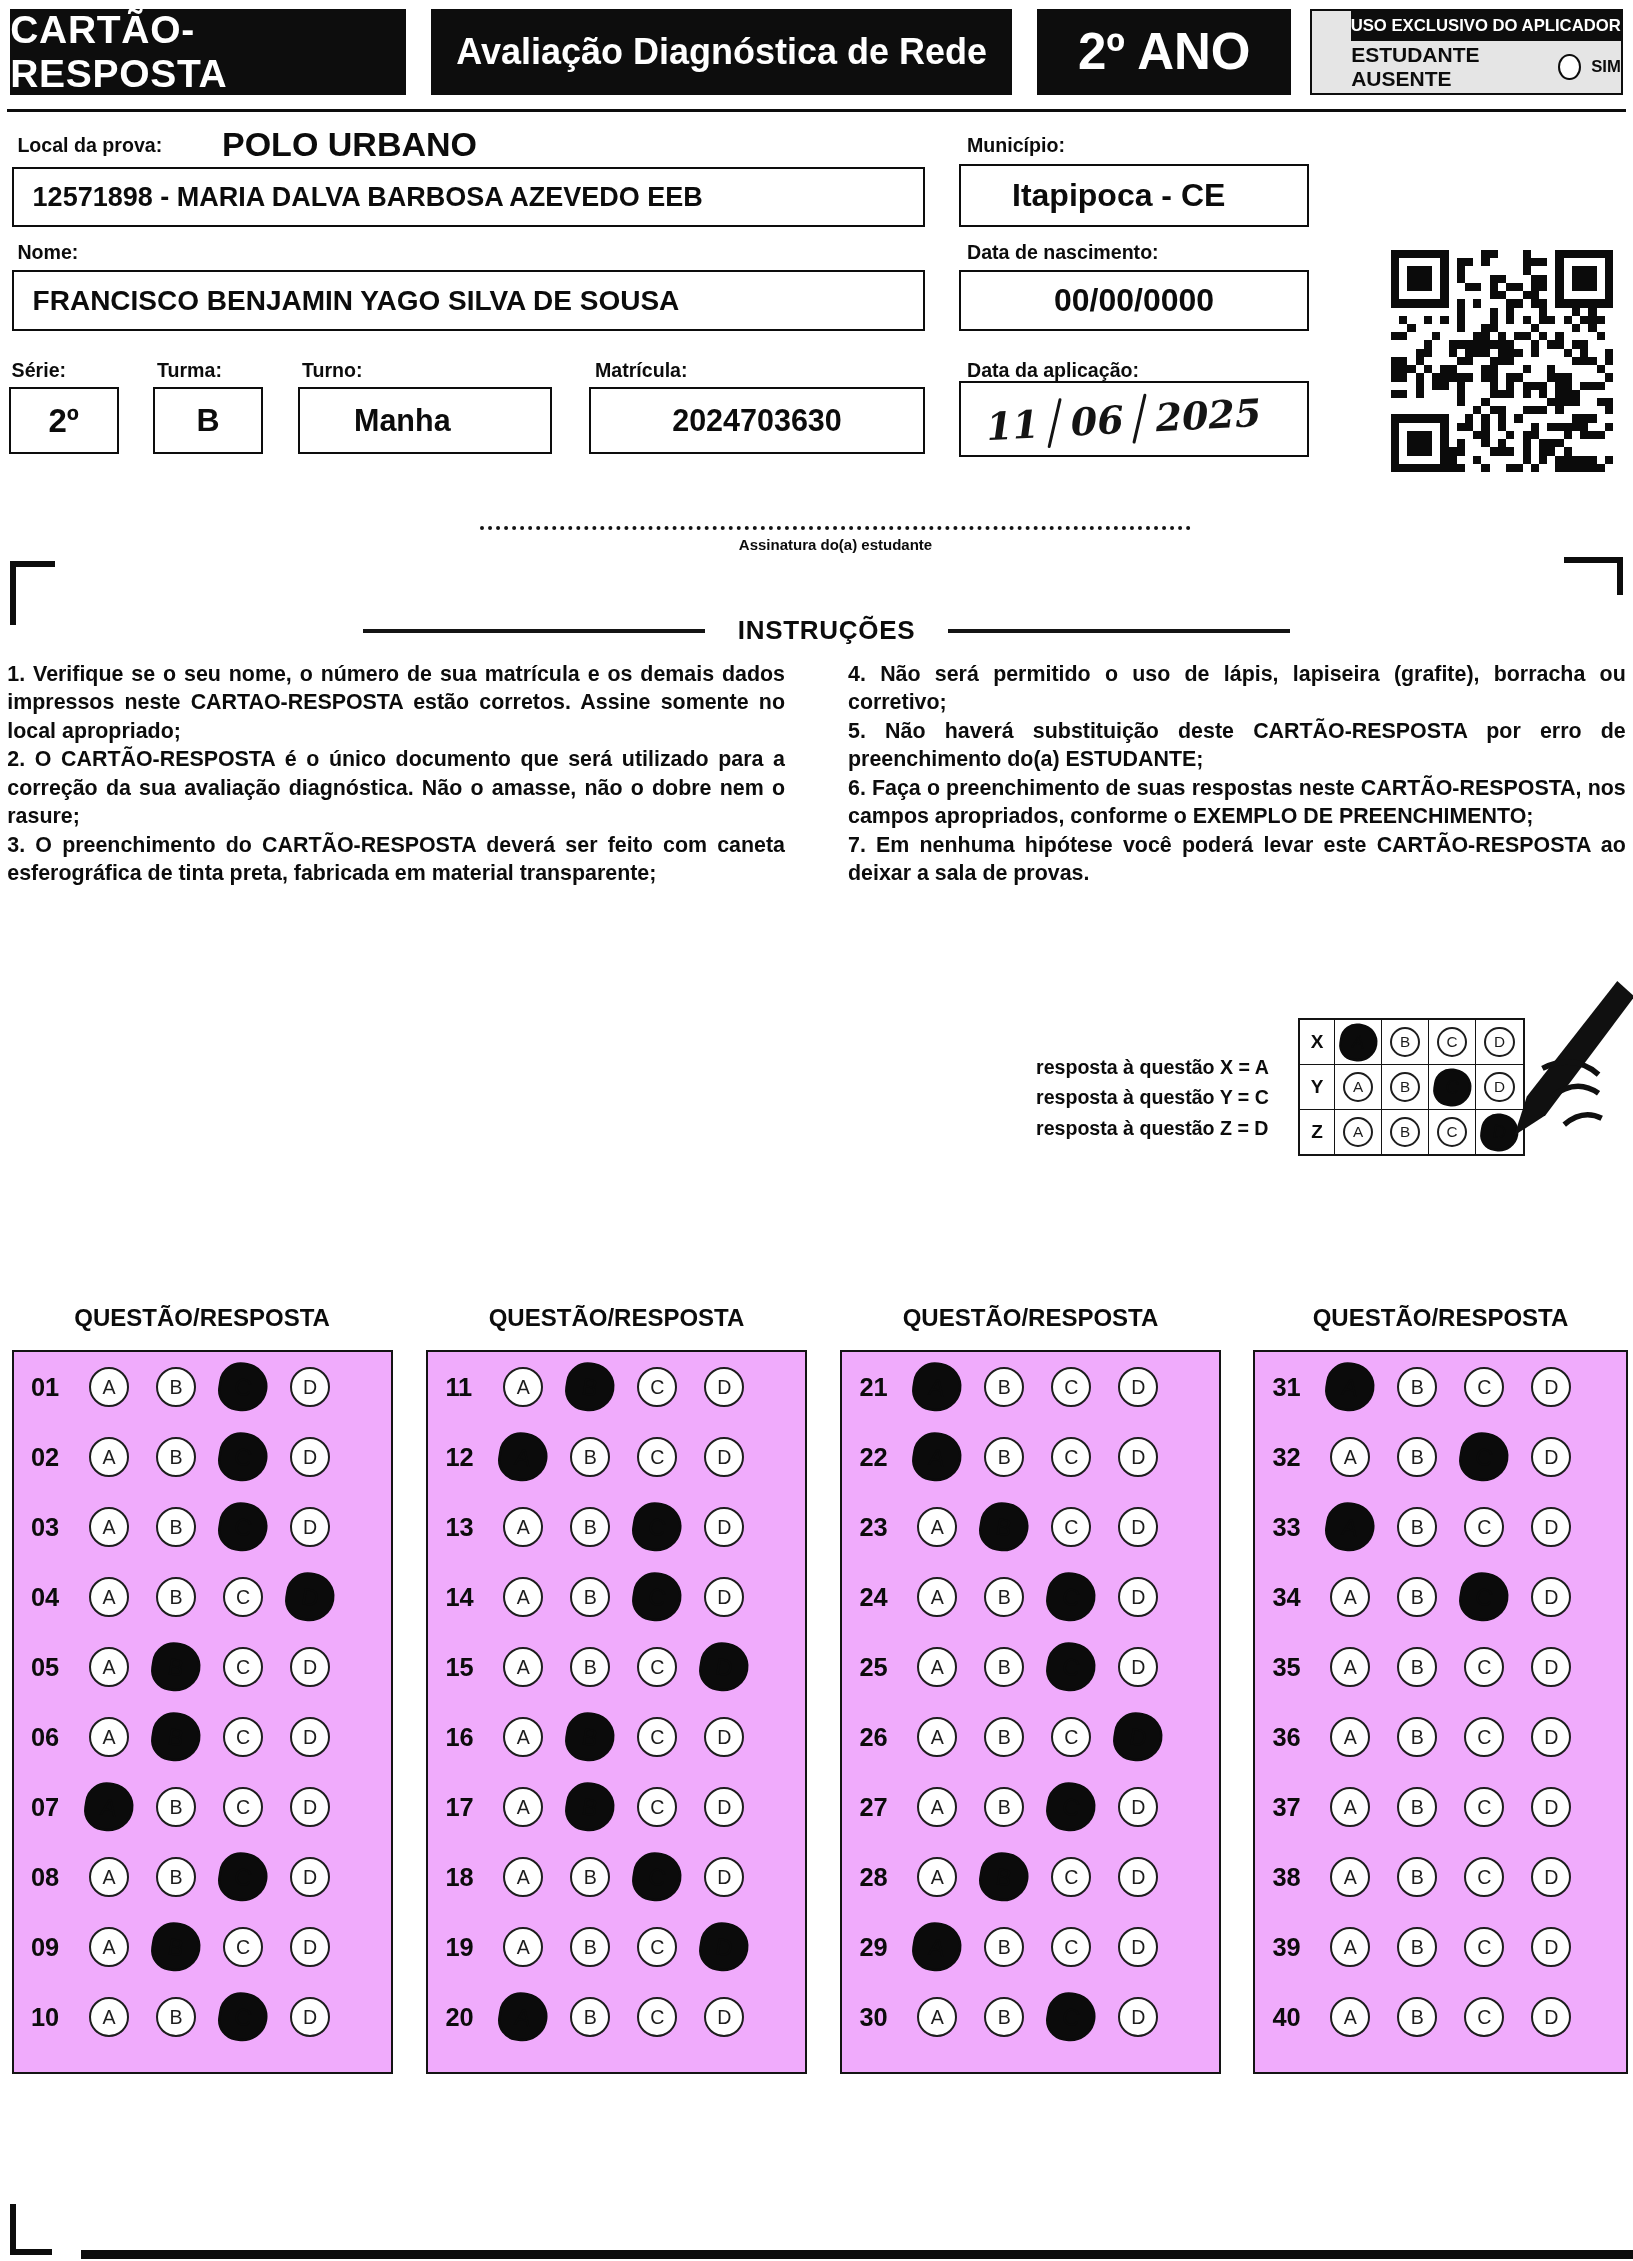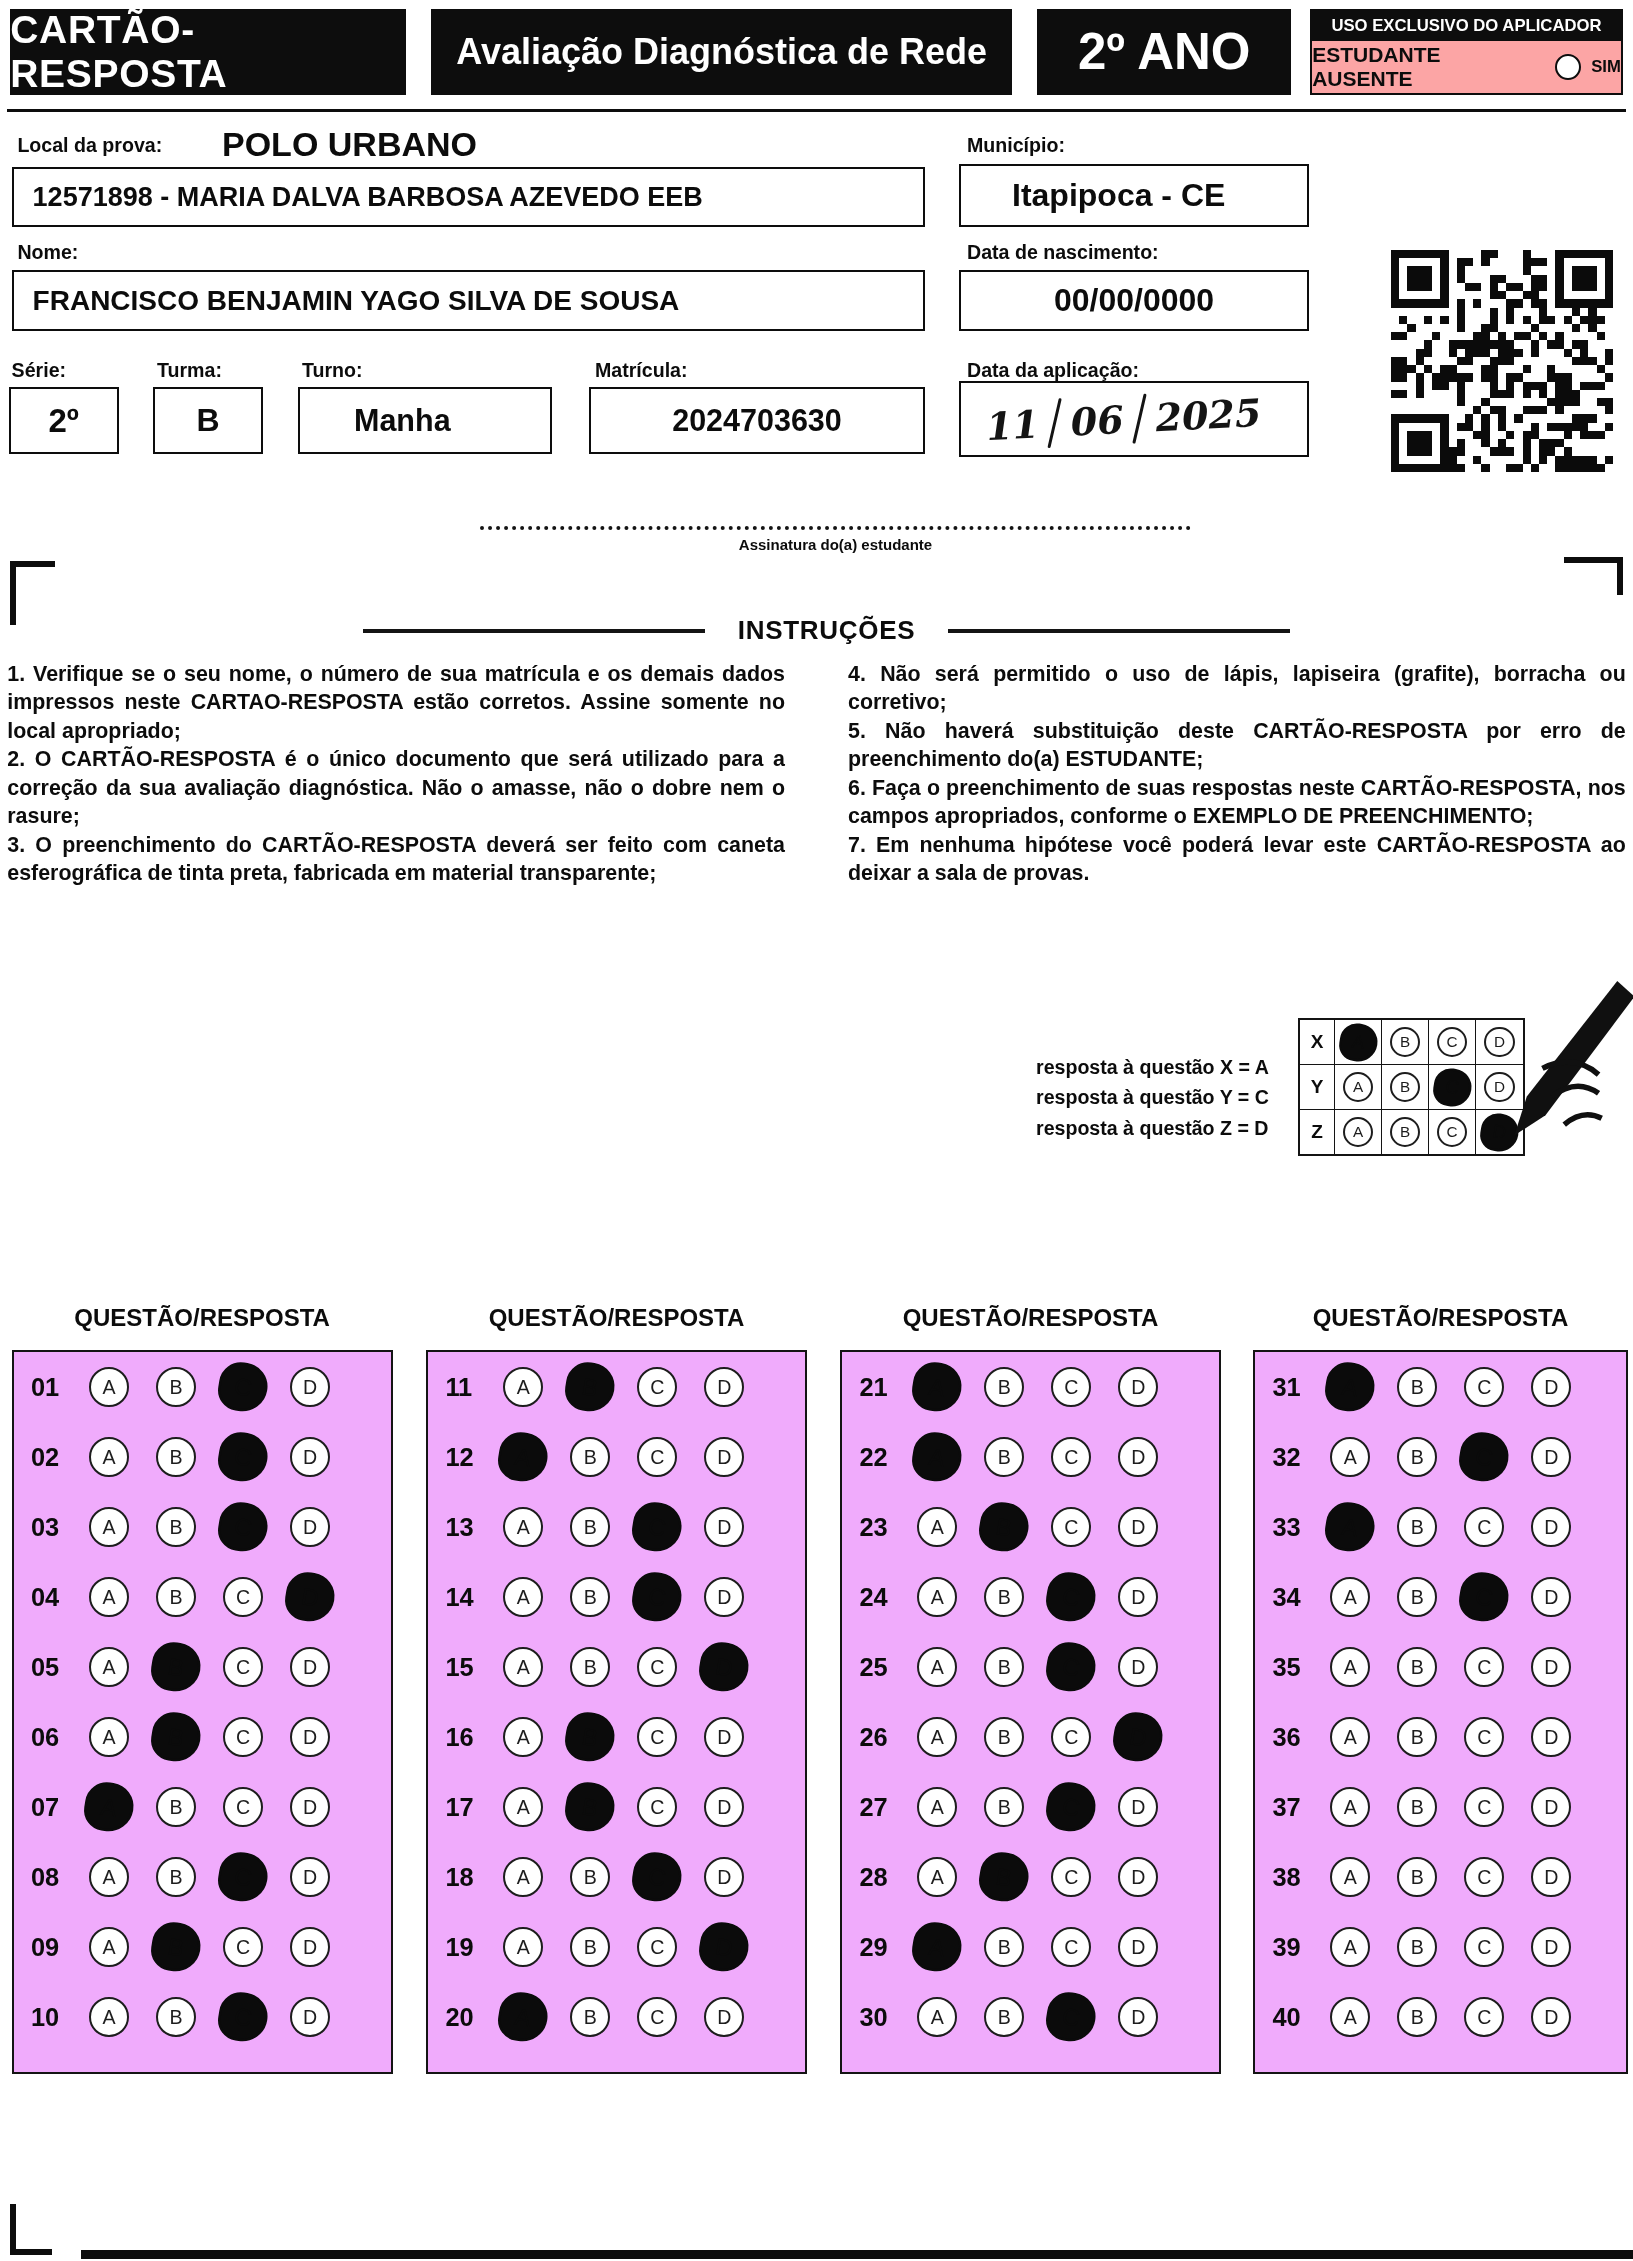--- a/index.html
+++ b/index.html
@@ -8,23 +8,23 @@
     position:relative; width:1633px; height:2261px; background:#fff;
     font-family:"Liberation Sans", sans-serif; color:#0c0c0c; overflow:hidden;
   }
 
   
   .header { position:absolute; left:10.2px; top:8.7px; right:10.2px; height:86px; display:flex; align-items:stretch; }
   .hbox { background:#0d0d0d; color:#fff; display:flex; align-items:center; justify-content:center; font-weight:bold; }
   .title-box { width:396px; font-size:39px; letter-spacing:0.7px; }
   .subtitle-box { margin-left:25px; width:581px; font-size:36px; }
   .grade-box { margin-left:25px; width:254px; font-size:51px; }
-  .applicator { margin-left:19px; flex:1; border:2.9px solid #0d0d0d; display:flex; flex-direction:column; background:#fca5a5; }
+  .applicator { margin-left:19px; flex:1; border:2.9px solid #0d0d0d; display:flex; flex-direction:column; background:#e5e5e5;align-items:flex-end; }
   .applicator-bar { background:#0d0d0d; color:#fff; text-align:center; font-size:16.7px; font-weight:bold; padding:5.1px 0; }
-  .applicator-body { flex:1; display:flex; align-items:center; justify-content:center; gap:10.2px; font-size:21px; font-weight:bold; }
+  .applicator-body { flex:1; display:flex; align-items:center; justify-content:center; gap:10.2px; font-size:21px; font-weight:bold;padding-left:39px; }
   .absent-circle { width:26px; height:26px; border:2.9px solid #0d0d0d; border-radius:50%; background:#fff; }
   .sim-label { font-size:16.7px; font-weight:bold; }
   .top-divider { position:absolute; left:7.3px; right:7.3px; top:109px; border-top:3.6px solid #0d0d0d; }
 
   
   .flabel { position:absolute; font-size:19.6px; font-weight:bold; }
   .fvalue-plain { position:absolute; font-size:34px; font-weight:bold; }
   .box { position:absolute; border:2.9px solid #0d0d0d; display:flex; align-items:center; font-weight:bold; background:#fff; }
   .f-school-box   { left:11.6px;   top:167px; width:913px; height:60px;  padding-left:19px; font-size:27px; }
   .f-municipio-box{ left:959px; top:164px; width:350px;  height:63px;  padding-left:51px; font-size:32px; }

